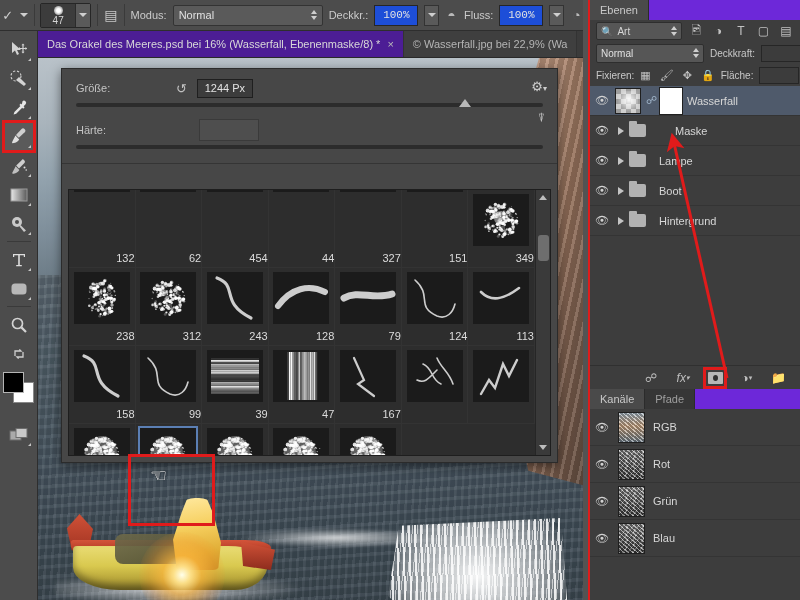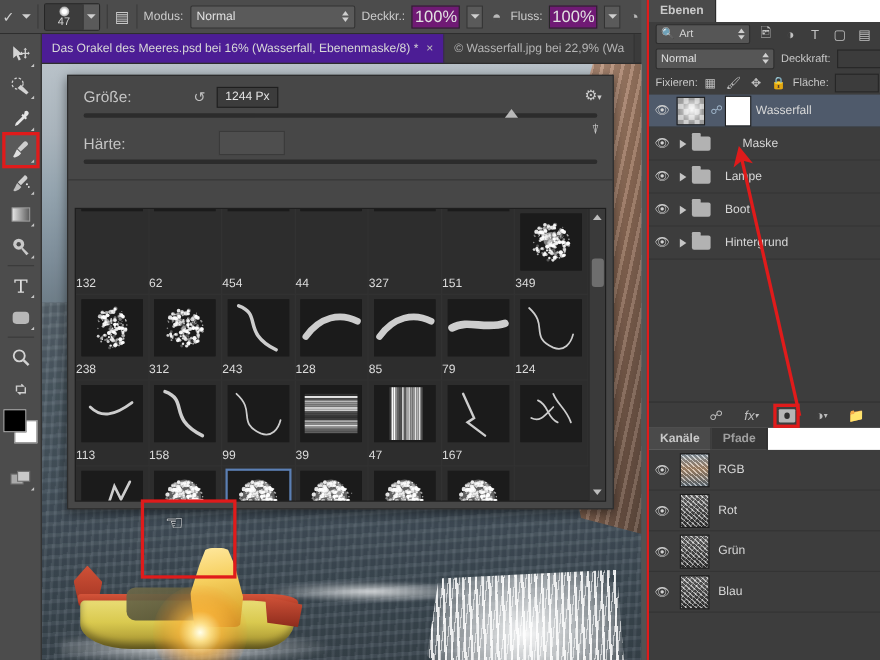--- a/index.html
+++ b/index.html
@@ -137,22 +137,22 @@
   .ob-select{
     height:21px; min-width:150px; background:#5a5a5a; border:1px solid #333;
     border-radius:2px; display:flex; align-items:center; justify-content:space-between;
     padding:0 5px; color:#e0e0e0; font-size:11px;
   }
   .spin{ display:flex; flex-direction:column; gap:2px; }
   .spin i{ width:0;height:0;border-left:3px solid transparent;border-right:3px solid transparent; display:block; }
   .spin i.up{ border-bottom:4px solid #cfcfcf; }
   .spin i.dn{ border-top:4px solid #cfcfcf; }
   .ob-value{
-    height:21px; min-width:44px; background:#701a75; border:1px solid #262626;
-    display:flex; align-items:center; justify-content:center; color:#e2e2e2; font-size:15px;
+    height:21px; min-width:44px; background:#1d4ed8; border:1px solid #262626;
+    display:flex; align-items:center; justify-content:center; color:#e2e2e2; font-size:11px;font-family:Liberation Mono, monospace;
   }
   .ob-dropbtn{
     height:21px; width:22px; background:#5a5a5a; border:1px solid #333;
     display:flex; align-items:center; justify-content:center;
   }
   .airbrush{ width:20px; text-align:center; font-size:14px; color:#b9b9b9; }
 
   
   #tab-bar{
     position:absolute; left:38px; top:31px; width:545px; height:27px;
@@ -186,21 +186,21 @@
   #swatches{ position:relative; width:32px; height:32px; margin-top:4px; }
   #sw-fg{ position:absolute; left:0; top:0; width:21px; height:21px; background:#000; border:1px solid #b5b5b5; }
   #sw-bg{ position:absolute; left:10px; top:10px; width:21px; height:21px; background:#fff; border:1px solid #888; }
 
   
   #brush-picker{
     position:absolute; left:61px; top:68px; width:497px; height:395px;
     background:#474747; border:1px solid #2b2b2b; box-shadow:0 3px 10px rgba(0,0,0,.5);
   }
   .bp-row{ display:flex; align-items:center; padding:0 14px; height:26px; }
-  .bp-label{ width:100px; color:#c4c4c4; font-size:14px; }
+  .bp-label{ width:100px; color:#c4c4c4; font-size:11px; }
   .reset-ico{ color:#c0c0c0; font-size:13px; margin-right:10px; }
   .bp-field{
     width:56px; height:19px; background:#3c3c3c; border:1px solid #1f1f1f;
     display:flex; align-items:center; justify-content:center; color:#e3e3e3; font-size:11px;
   }
   .bp-field.blank{ background:#4e4e4e; border-color:#3a3a3a; width:60px; height:22px;}
   .bp-slider{ margin:2px 14px 4px 14px; height:4px; background:#2c2c2c; border-radius:2px; position:relative; }
   .bp-knob{
     position:absolute; top:-4px; width:0;height:0;
     border-left:6px solid transparent;border-right:6px solid transparent;border-bottom:8px solid #b9b9b9;
@@ -210,21 +210,21 @@
   .bp-divider{ height:1px; background:#353535; margin:6px 0 0 0; }
   #bp-grid-wrap{
     position:absolute; left:6px; top:120px; right:6px; bottom:6px;
     background:#2d2d2d; border:1px solid #1e1e1e; display:flex;
   }
   #bp-grid{
     flex:1; display:grid; grid-template-columns:repeat(7,1fr);
     grid-auto-rows:78px; overflow:hidden; padding:0;
   }
   .cell{
-    position:relative; display:flex; flex-direction:column; align-items:flex-start; justify-content:flex-end;
+    position:relative; display:flex; flex-direction:column; align-items:flex-end; justify-content:flex-end;
     border-right:1px solid #333; border-bottom:1px solid #333;
   }
   .cell .thumb{
     position:absolute; left:50%; transform:translateX(-50%); top:4px;
     width:56px; height:52px; background:#1d1d1d; overflow:hidden;
   }
   .cell .cap{ font-size:11px; color:#dcdcdc; padding-bottom:3px; position:relative; z-index:2; }
   .cell.sel{ }
   .cell.sel .thumb{ outline:2px solid #5b7fb4; }
   .cell.first-row .thumb{ top:-50px; height:52px; }
@@ -240,21 +240,21 @@
     border:3px solid #e01b1b; pointer-events:none;
   }
   #cursor-hand{ position:absolute; left:88px; top:395px; font-size:19px; color:#fff; text-shadow:0 0 2px #000; }
   #bp-dots{ position:absolute; left:50%; transform:translateX(-50%); bottom:2px; color:#9a9a9a; font-size:9px; letter-spacing:2px;}
 
   
   #right-panel{
     position:absolute; left:588px; top:0; width:212px; height:600px; background:#3d3d3d;
     border-left:2px solid #e01b1b;
   }
-  .panel-tabs{ display:flex; height:20px; background:#ffffff;font-weight:bold; }
+  .panel-tabs{ display:flex; height:20px; background:#6d28d9; }
   .ptab{
     padding:0 10px; display:flex; align-items:center; font-size:11px; color:#c9c9c9;
     background:#4a4a4a; border-right:1px solid #2b2b2b;
   }
   .ptab.off{ background:#363636; color:#9f9f9f; }
   .lp-row{ display:flex; align-items:center; height:22px; padding:0 6px; gap:6px; }
   .filter-search{
     flex:0 0 86px; height:18px; background:#565656; border:1px solid #2e2e2e; border-radius:2px;
     display:flex; align-items:center; gap:4px; padding:0 4px; color:#d6d6d6; font-size:10px;
   }
@@ -1693,27 +1693,20 @@
               <path d="M10 6 C32 14 12 30 44 46" stroke="#fff" stroke-width="3.2" fill="none" opacity="0.78" stroke-linecap="round"></path>
             </svg></div>
           <div class="cap">243</div>
         </div>
         <div class="cell">
           <div class="thumb"><svg width="56" height="52" viewBox="0 0 56 52">
               <rect width="56" height="52" fill="#1b1b1b"></rect>
               <path d="M5 34 C18 16 36 12 52 20" stroke="#fff" stroke-width="6" fill="none" opacity="0.78" stroke-linecap="round"></path>
             </svg></div>
           <div class="cap">128</div>
-        </div>
-        <div class="cell">
-          <div class="thumb"><svg width="56" height="52" viewBox="0 0 56 52">
-              <rect width="56" height="52" fill="#1b1b1b"></rect>
-              <path d="M5 34 C18 16 36 12 52 20" stroke="#fff" stroke-width="6" fill="none" opacity="0.78" stroke-linecap="round"></path>
-            </svg></div>
-          <div class="cap">85</div>
         </div>
         <div class="cell">
           <div class="thumb"><svg width="56" height="52" viewBox="0 0 56 52">
               <rect width="56" height="52" fill="#1b1b1b"></rect>
               <path d="M4 26 C18 18 34 28 52 22" stroke="#fff" stroke-width="7" fill="none" opacity="0.78" stroke-linecap="round"></path>
             </svg></div>
           <div class="cap">79</div>
         </div>
         <div class="cell">
           <div class="thumb"><svg width="56" height="52" viewBox="0 0 56 52">

